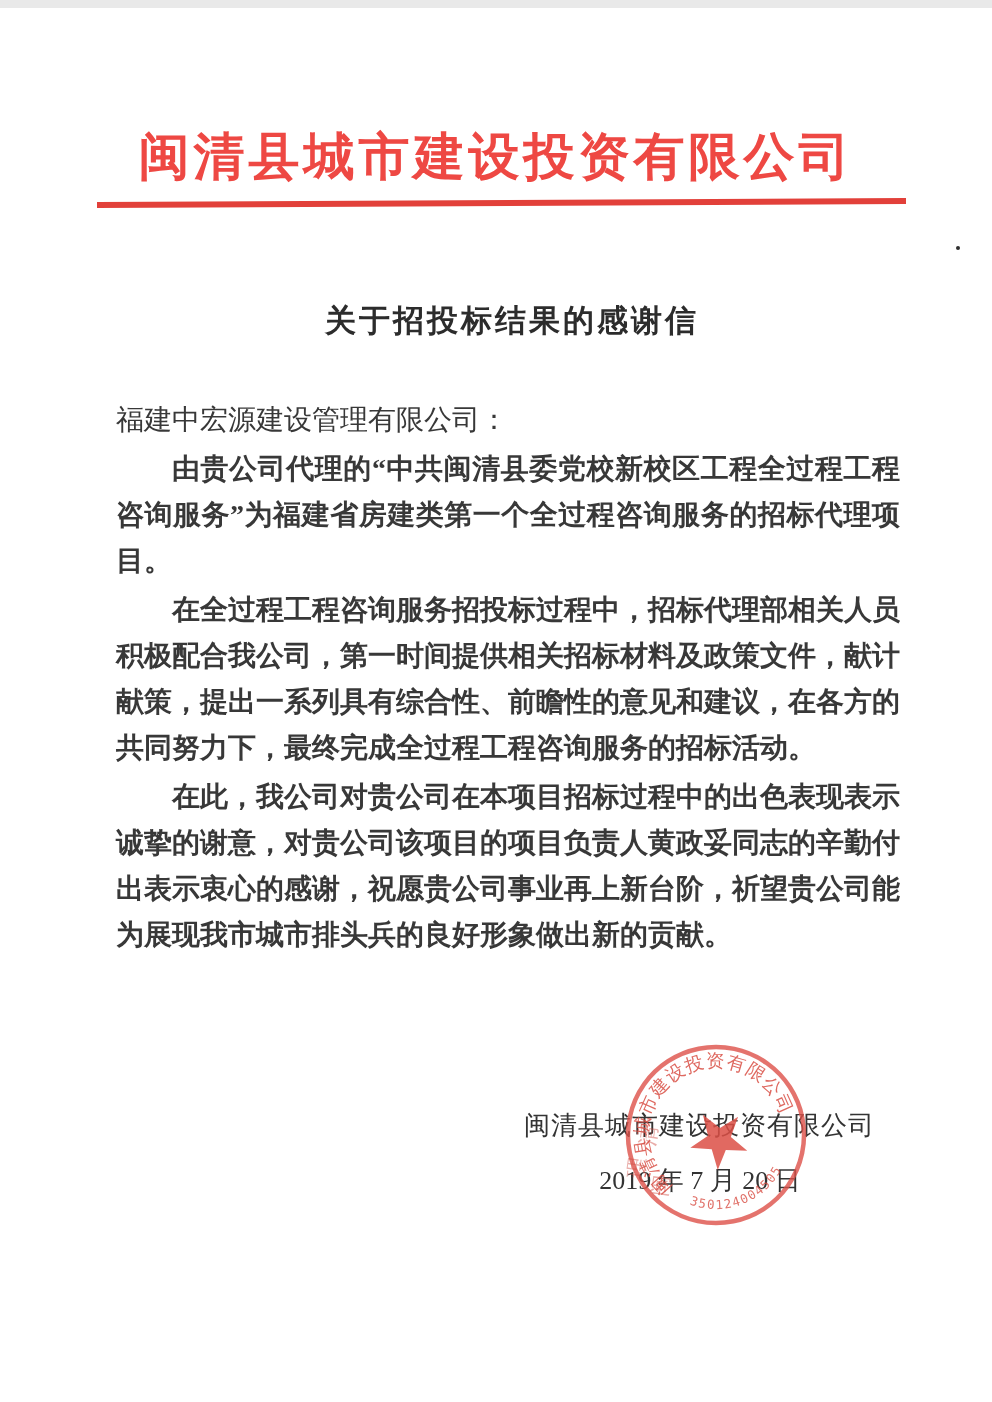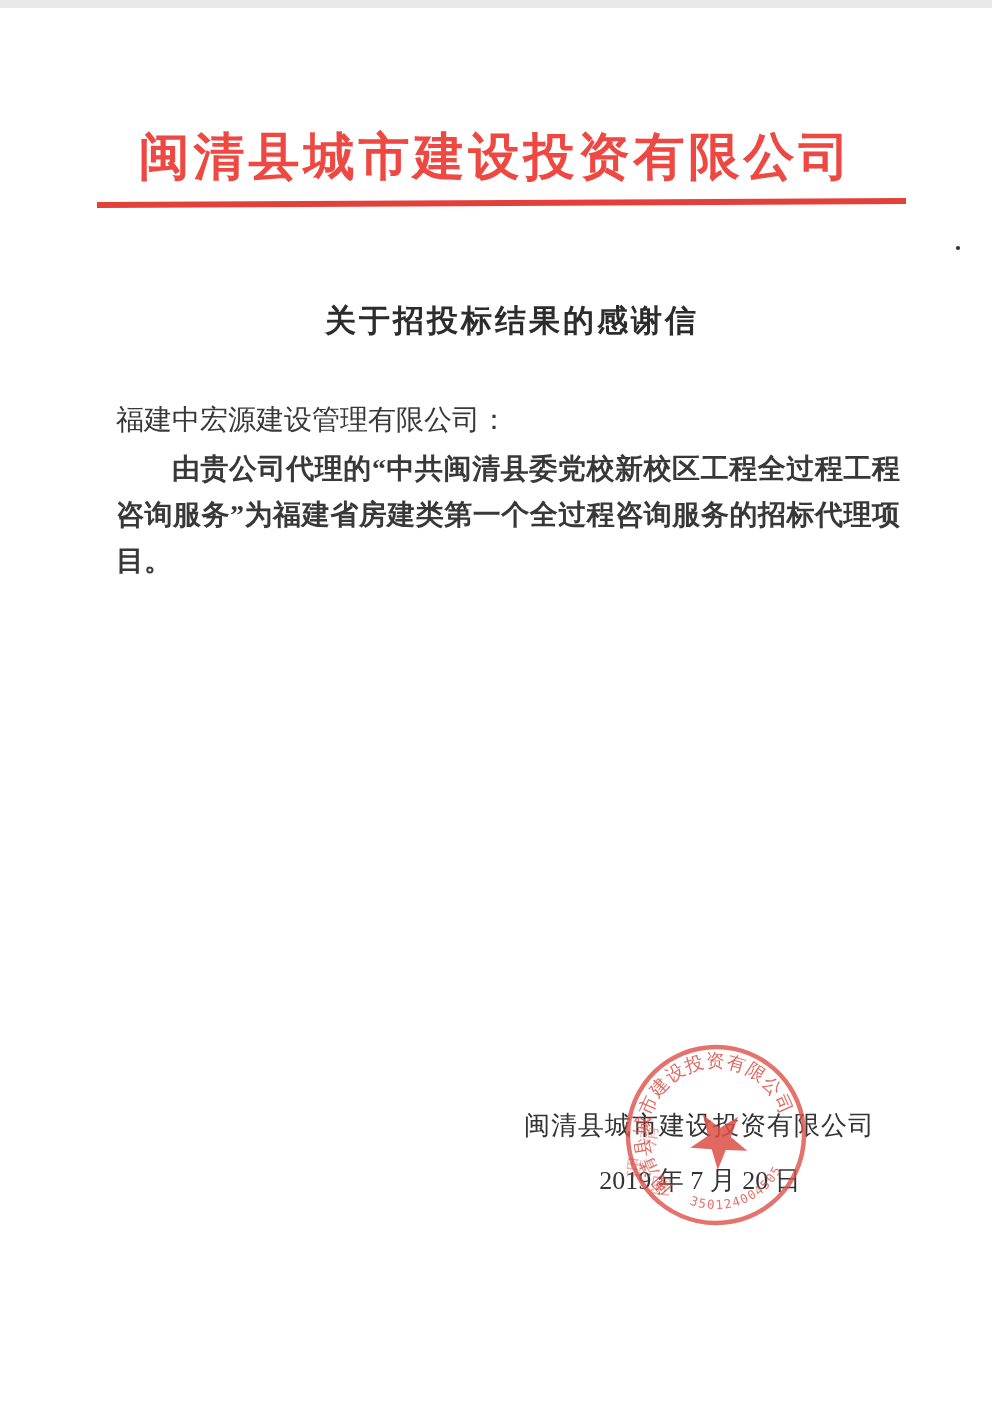--- a/index.html
+++ b/index.html
@@ -86,20 +86,22 @@
 
   <div class="letterhead">闽清县城市建设投资有限公司</div>
 
   <div class="letterhead-rule"></div>
 
   <h1 class="doc-title">关于招投标结果的感谢信</h1>
 
   <div class="body-text">
     <div class="greeting">福建中宏源建设管理有限公司：</div>
     <p class="para">由贵公司代理的“中共闽清县委党校新校区工程全过程工程咨询服务”为福建省房建类第一个全过程咨询服务的招标代理项目。</p>
+    <p class="para">在全过程工程咨询服务招投标过程中，招标代理部相关人员积极配合我公司，第一时间提供相关招标材料及政策文件，献计献策，提出一系列具有综合性、前瞻性的意见和建议，在各方的共同努力下，最终完成全过程工程咨询服务的招标活动。</p>
+    <p class="para">在此，我公司对贵公司在本项目招标过程中的出色表现表示诚挚的谢意，对贵公司该项目的项目负责人黄政妥同志的辛勤付出表示衷心的感谢，祝愿贵公司事业再上新台阶，祈望贵公司能为展现我市城市排头兵的良好形象做出新的贡献。</p>
   </div>
 
   <div class="sig-company">闽清县城市建设投资有限公司</div>
 
   <div class="sig-date">2019 年 7 月 20 日</div>
 
   <svg class="seal" viewBox="-100 -100 200 200">
     <g transform="rotate(-33)">
       <circle class="ring" cx="0" cy="0" r="88"></circle>
       <polygon class="star" points="0,-24 7.1,-3.7 28.5,-3.3 11.4,9.7 17.6,30.3 0,18 -17.6,30.3 -11.4,9.7 -28.5,-3.3 -7.1,-3.7"></polygon>

